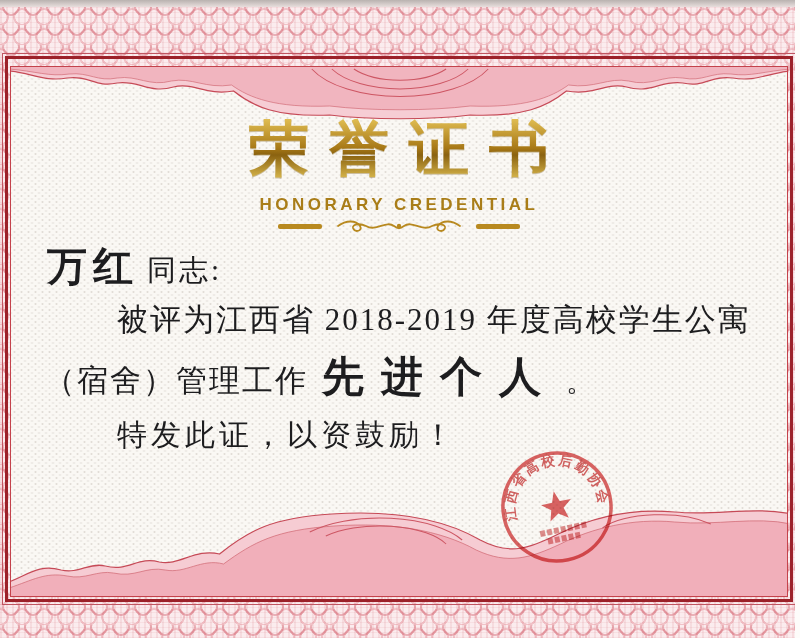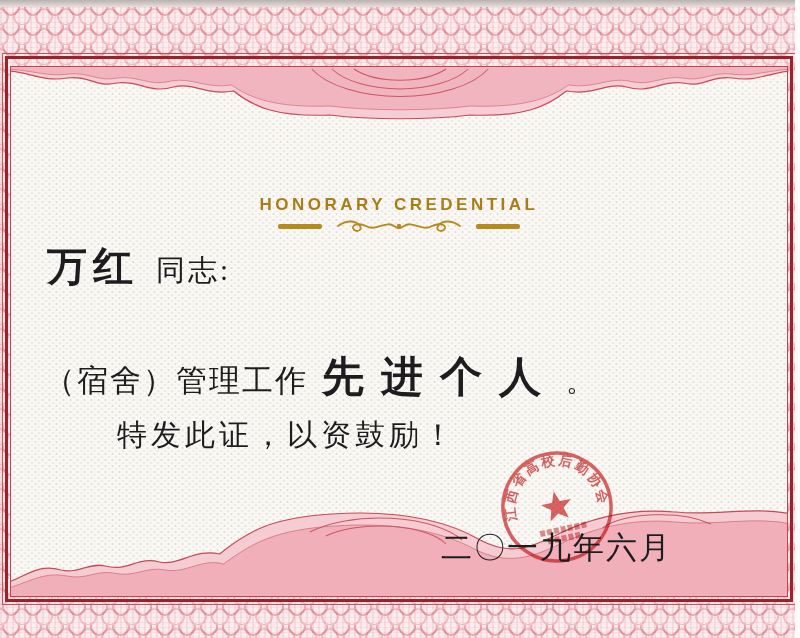--- a/index.html
+++ b/index.html
@@ -44,21 +44,21 @@
       background:linear-gradient(180deg,#e0bd52 0%,#a87917 48%,#8a6210 60%,#d9b84e 100%);
       -webkit-background-clip:text;background-clip:text;color:transparent;
       filter:drop-shadow(0 1px 0 rgba(120,85,10,.35));}
   .subtitle{position:absolute;top:128px;left:0;width:100%;text-align:center;z-index:3;
       font-size:17px;font-weight:bold;letter-spacing:3.5px;color:#a97d18;
       font-family:Liberation Sans, sans-serif;}
   .divider{position:absolute;top:150px;left:0;width:100%;display:flex;align-items:center;
       justify-content:center;gap:12px;z-index:3;}
   .divider .dash{display:inline-block;width:44px;height:5px;background:#b8891f;border-radius:2px;}
 
-  .name-row{position:absolute;top:172px;left:36px;display:flex;align-items:baseline;gap:17px;z-index:3;color:#1d1d1f;}
+  .name-row{position:absolute;top:172px;left:36px;display:flex;align-items:baseline;gap:8px;z-index:3;color:#1d1d1f;}
   .name-row .name{font-size:40px;font-weight:600;letter-spacing:6px;}
   .name-row .salutation{font-size:29px;letter-spacing:3px;text-align:right;}
 
   .body-line{position:absolute;color:#1d1d1f;z-index:3;white-space:nowrap;}
   .line1{top:232px;left:106px;font-size:31px;letter-spacing:2px;}
   .line2{top:282px;left:33px;font-size:31px;letter-spacing:2px;display:flex;align-items:baseline;}
   .line2 .award{font-size:42px;font-weight:bold;letter-spacing:17px;padding:0 8px 0 14px;}
   .line2 .award-suffix{font-size:28px;}
   .line3{top:348px;left:106px;font-size:30px;letter-spacing:4px;}
 
@@ -96,37 +96,39 @@
                C240,50 262,38 322,34 C382,30 432,38 470,60 C500,76 520,68 548,54 C580,38 620,28 664,32
                C706,36 742,26 780,34 L780,118 L0,118 Z" fill="#f6ccd3" stroke="#c64a57" stroke-width="1.2"></path>
       <path d="M0,108 C24,100 36,92 58,96 C76,100 88,90 104,93 C126,98 136,86 156,90 C176,94 192,78 214,84
                C244,62 266,50 324,46 C382,42 430,50 466,70 C498,85 520,78 550,64 C582,48 622,38 664,42
                C706,46 744,36 780,44 L780,118 L0,118 Z" fill="#f0a9b4" stroke="#c64a57" stroke-width=".7" opacity=".8"></path>
       <path d="M300,52 A92,40 0 0 1 452,60" fill="none" stroke="#cd5663" stroke-width="1"></path>
       <path d="M316,56 A72,30 0 0 1 436,64" fill="none" stroke="#cd5663" stroke-width="1"></path>
       <path d="M592,48 A66,26 0 0 1 700,44" fill="none" stroke="#cd5663" stroke-width="1"></path>
     </svg>
 
+    <div class="title">荣誉证书</div>
     <div class="subtitle">HONORARY CREDENTIAL</div>
 
     <div class="divider">
       <span class="dash"></span>
       <svg width="130" height="18" viewBox="0 0 130 18">
         <path d="M4,9 C12,3 22,3 26,9 C29,14 21,16 19,11 C18,7 26,6 32,9 C42,15 52,3 60,9 C64,12 66,12 70,9
                  C78,3 88,15 98,9 C104,6 112,7 111,11 C109,16 101,14 104,9 C108,3 118,3 126,9" fill="none" stroke="#b8891f" stroke-width="1.8" stroke-linecap="round"></path>
         <circle cx="65" cy="9" r="2.2" fill="#b8891f"></circle>
       </svg>
       <span class="dash"></span>
     </div>
 
     <div class="name-row">
       <span class="name">万红</span>
       <span class="salutation">同志:</span>
     </div>
 
+    <div class="body-line line1">被评为江西省 2018-2019 年度高校学生公寓</div>
 
     <div class="body-line line2">
       <span>（宿舍）管理工作</span>
       <span class="award">先进个人</span>
       <span class="award-suffix">。</span>
     </div>
 
     <div class="body-line line3">特发此证，以资鼓励！</div>
 
     <svg class="seal" viewBox="0 0 160 150">
@@ -147,16 +149,15 @@
           <rect x="98" y="86" width="5" height="6"></rect>
           <rect x="62" y="95" width="5" height="6"></rect>
             <rect x="69" y="95" width="5" height="6"></rect>
           <rect x="76" y="95" width="5" height="6"></rect>
             <rect x="83" y="95" width="5" height="6"></rect>
           <rect x="90" y="95" width="5" height="6"></rect>
         </g>
       </g>
     </svg>
 
-    <div class="date">二〇一九年六月</div>
 
   </div>
 </div>
 
 </body></html>

